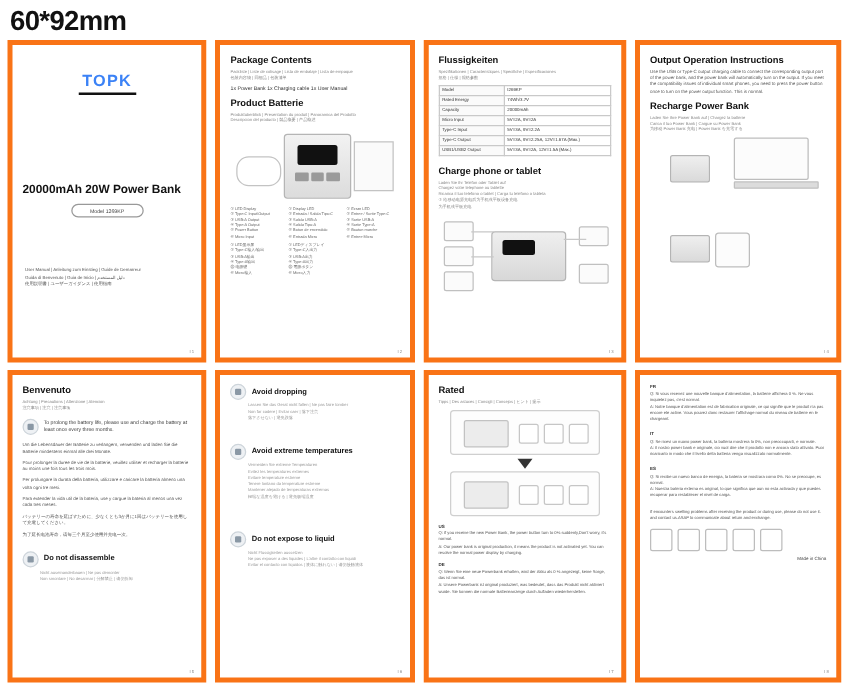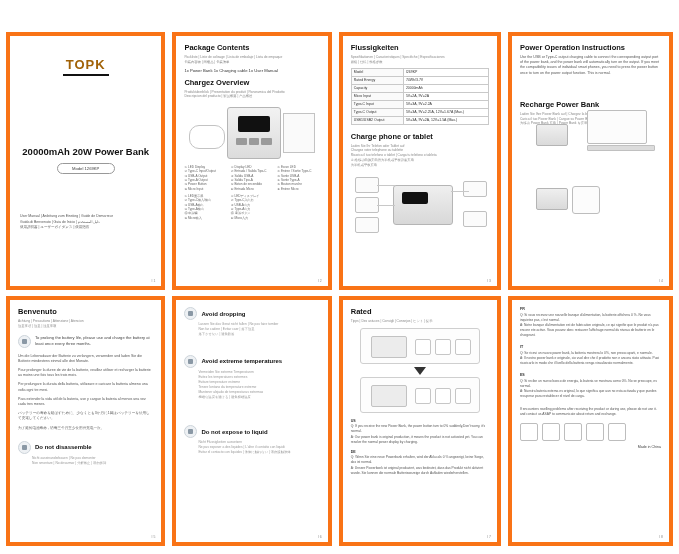--- a/index.html
+++ b/index.html
@@ -17,23 +17,23 @@
   .p4{width:166px;}
   .pad{padding:7px 8px;}
   .h1{font-size:7.5px;font-weight:bold;color:#111;margin:0 0 3px 0;}
   .tiny{font-size:3.6px;line-height:1.45;color:#555;}
   .tiny2{font-size:4.1px;line-height:1.5;color:#444;}
   .xtiny{font-size:3.1px;line-height:1.4;color:#666;}
   .pgno{position:absolute;bottom:3px;font-size:3.4px;color:#888;}
   .pgno.r{right:6px;}
 
   
-  .brand{font-size:13px;font-weight:bold;letter-spacing:1px;color:#a16207;text-align:center;margin-top:14px;}
+  .brand{font-size:13px;font-weight:bold;letter-spacing:1px;color:#3b82f6;text-align:center;margin-top:14px;}
   .brand-u{width:46px;height:2px;background:#111;margin:2px auto 0;}
-  .cover-title{font-size:9.5px;font-weight:bold;text-align:center;margin-top:70px;color:#111;}
+  .cover-title{font-size:9.5px;font-weight:bold;margin-top:70px;color:#111;}
   .model-box{margin:6px auto 0;width:56px;border:1px solid #999;border-radius:8px;text-align:center;font-size:4.2px;padding:2px 0;color:#444;}
   .cover-langs{position:absolute;left:10px;right:10px;top:178px;font-size:3.5px;line-height:1.6;color:#555;text-align:left;}
 
   
   .subline{font-size:3.3px;color:#888;line-height:1.45;margin-bottom:3px;}
   .contents-line{font-size:4.2px;color:#333;margin-bottom:5px;}
   .prod-img{margin:4px auto 2px;width:130px;height:58px;position:relative;}
   .bank-body{position:absolute;left:40px;top:4px;width:52px;height:50px;background:linear-gradient(180deg,#f2f2f2,#dcdcdc);border:1px solid #b5b5b5;border-radius:3px;}
   .bank-screen{position:absolute;left:10px;top:8px;width:32px;height:16px;background:#111;border-radius:2px;}
   .bank-ports{position:absolute;left:8px;top:30px;width:36px;height:7px;display:flex;gap:2px;}
@@ -77,20 +77,21 @@
   .legal b{font-size:3.6px;color:#333;}
   .waste{display:flex;gap:4px;justify-content:flex-start;align-items:center;margin-top:6px;}
   .waste span{width:16px;height:16px;border:1px solid #bdbdbd;border-radius:2px;display:inline-block;}
   .madein{text-align:right;font-size:3.6px;color:#444;margin-top:4px;}
 </style>
 </head>
 <body>
 
 <div class="sheet">
 
+  <div class="title-dim">60*92mm</div>
 
   <div class="panels">
 
     <div class="row top">
 
       <div class="panel p1">
         <div class="pad">
           <div class="brand">TOPK</div>
           <div class="brand-u"></div>
           <div class="cover-title">20000mAh 20W Power Bank</div>
@@ -102,21 +103,21 @@
         <div class="pgno r">I 1</div>
       </div>
 
       <div class="panel p2">
         <div class="pad">
           <div class="h1">Package Contents</div>
           <div class="subline" style="white-space:pre-line">Packliste | Liste de colisage | Lista de embalaje | Lista de empaque
 包装内容物 | 同梱品 | 包装清单</div>
           <div class="contents-line">1x Power Bank   1x Charging cable   1x User Manual</div>
 
-          <div class="h1" style="margin-top:5px">Chargez Overview</div>
+          <div class="h1" style="margin-top:5px">Product Batterie</div>
           <div class="subline" style="white-space:pre-line">Produktuberblick | Presentation du produit | Panoramica del Prodotto
 Descripcion del producto | 製品概要 | 产品概述</div>
 
           <div class="prod-img">
             <div class="cable"></div>
             <div class="bank-body">
               <div class="bank-screen"></div>
               <div class="bank-ports">
                   <i></i>
                   <i></i>
@@ -223,24 +224,24 @@
             <div class="wire" style="left:26px;top:14px;width:18px"></div>
             <div class="wire" style="left:26px;top:34px;width:18px"></div>
             <div class="wire" style="left:100px;top:20px;width:18px"></div>
           </div>
         </div>
         <div class="pgno r">I 3</div>
       </div>
 
       <div class="panel p4">
         <div class="pad">
-          <div class="h1">Power Operation Instructions</div>
+          <div class="h1">Output Operation Instructions</div>
           <div class="tiny">Use the USB or Type-C output charging cable to connect the corresponding output port of the power bank, and the power bank will automatically turn on the output. If you meet the compatibility issues of individual smart phones, you need to press the power button once to turn on the power output function. This is normal.</div>
 
-          <div class="h1" style="margin-top:24px">Recharge Power Bank</div>
+          <div class="h1" style="margin-top:4px">Recharge Power Bank</div>
           <div class="subline" style="white-space:pre-line">Laden Sie Ihre Power Bank auf | Chargez la batterie
 Carica il tuo Power Bank | Cargue su Power Bank
 为移动 Power Bank 充电 | Power Bank を充電する</div>
         </div>
 
         <div class="laptop">
           <div class="lid"></div>
           <div class="base"></div>
         </div>
         <div class="bank-sm" style="left:24px;top:88px"></div>

